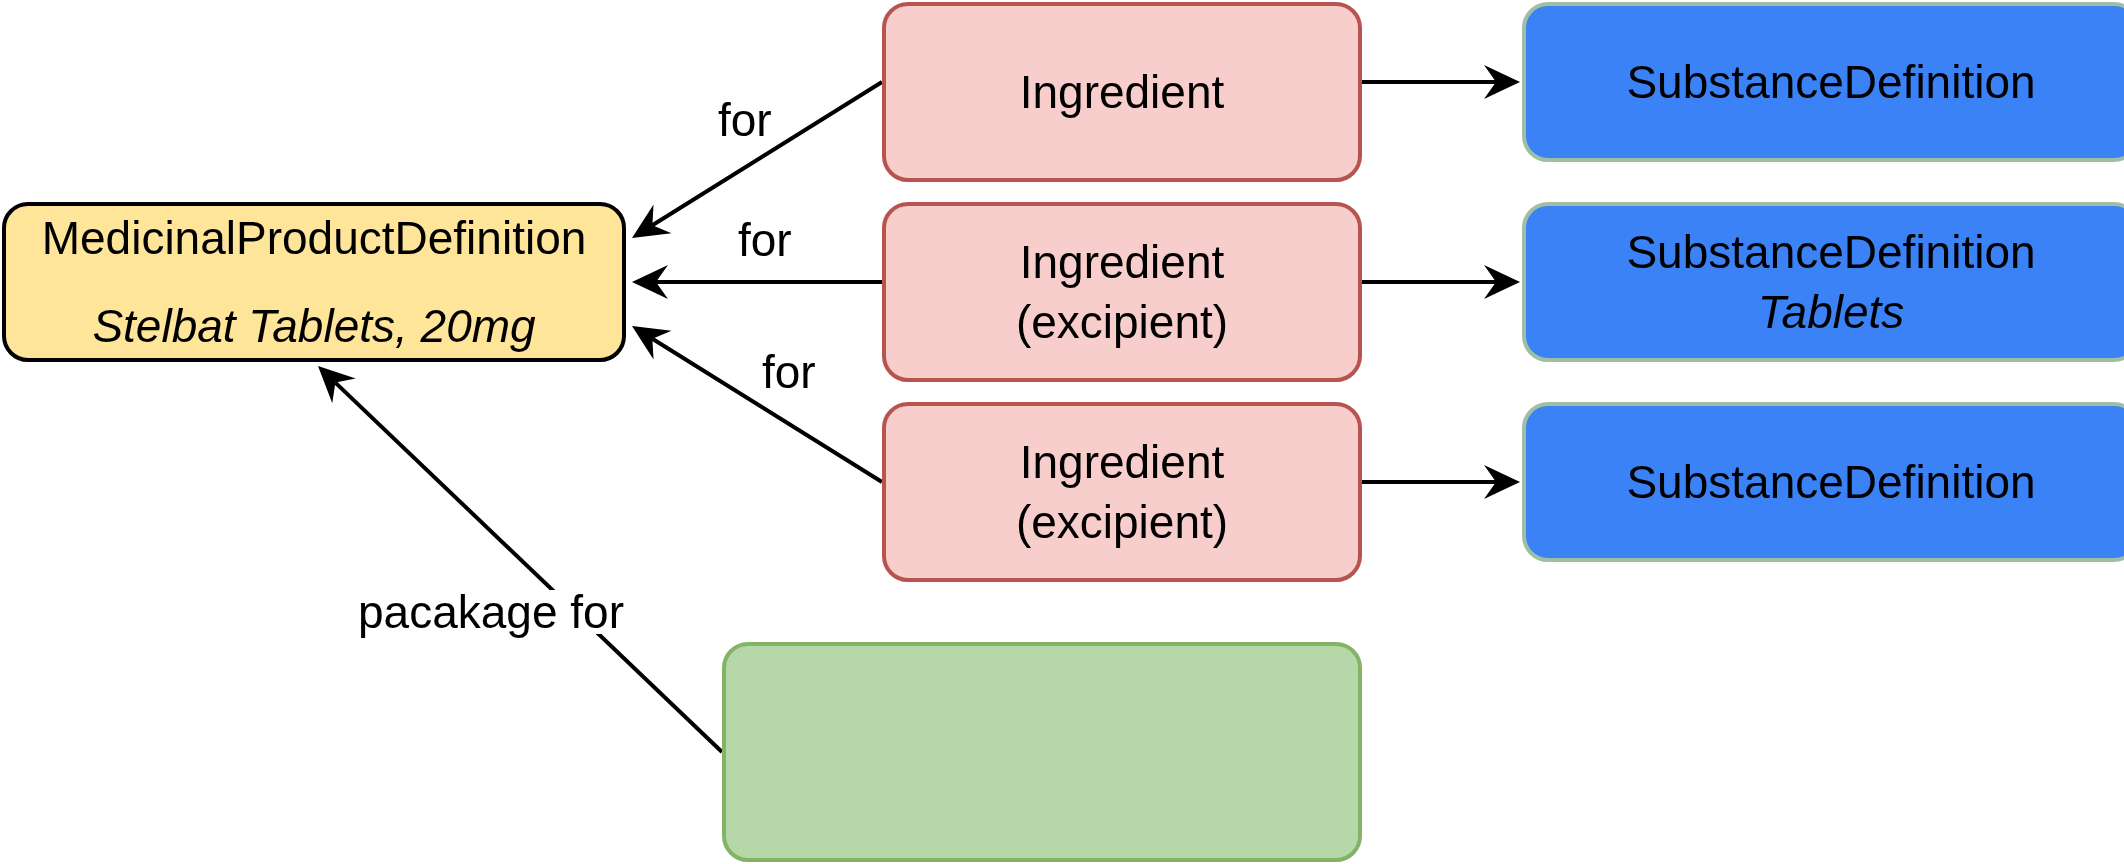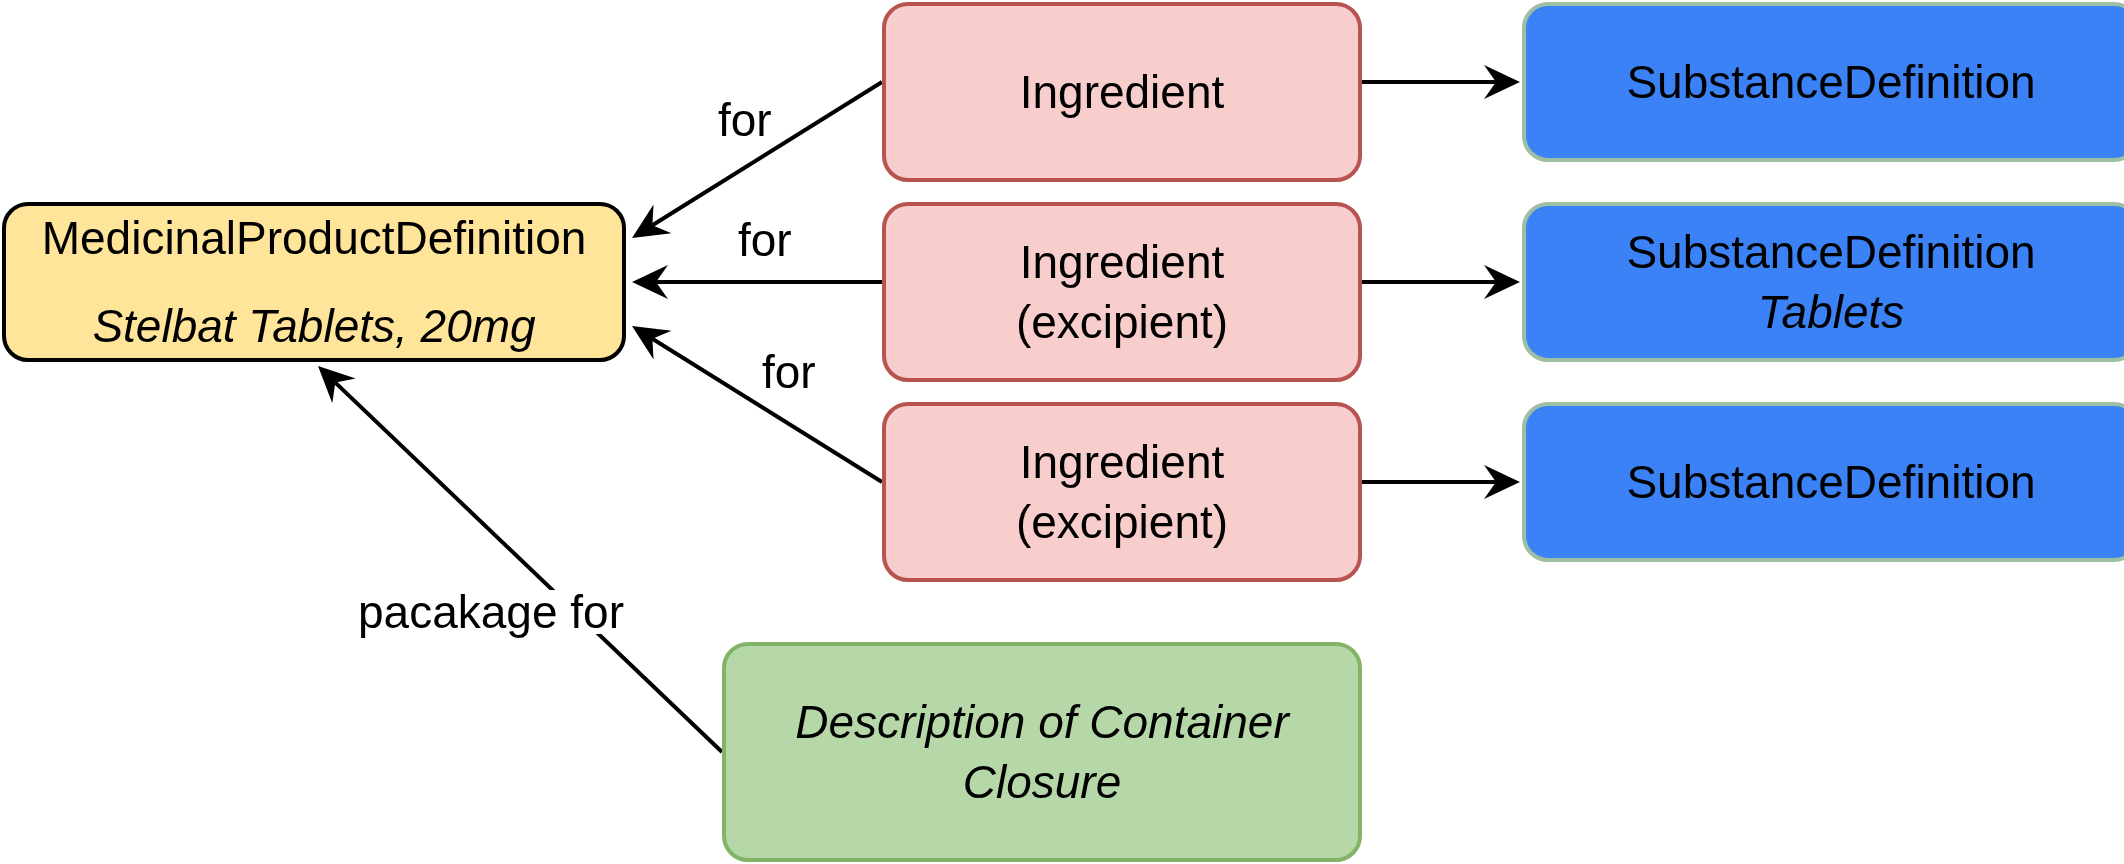--- a/index.html
+++ b/index.html
@@ -70,19 +70,18 @@
 </div>
 <div class="node n-substance r1">
   <span class="title">SubstanceDefinition</span>
   <span class="sub">Tablets</span>
 </div>
 <div class="node n-substance r2">
   <span class="title">SubstanceDefinition</span>
 </div>
 
 <div class="node n-packaged">
-  <span class="sub" style="max-width:520px;">Description of Container Closure</span>
 </div>
 
 <span class="edge-label l0">for</span>
 <span class="edge-label l1">for</span>
 <span class="edge-label l2">for</span>
 <span class="edge-label l3">pacakage for</span>
 
 </body></html>

